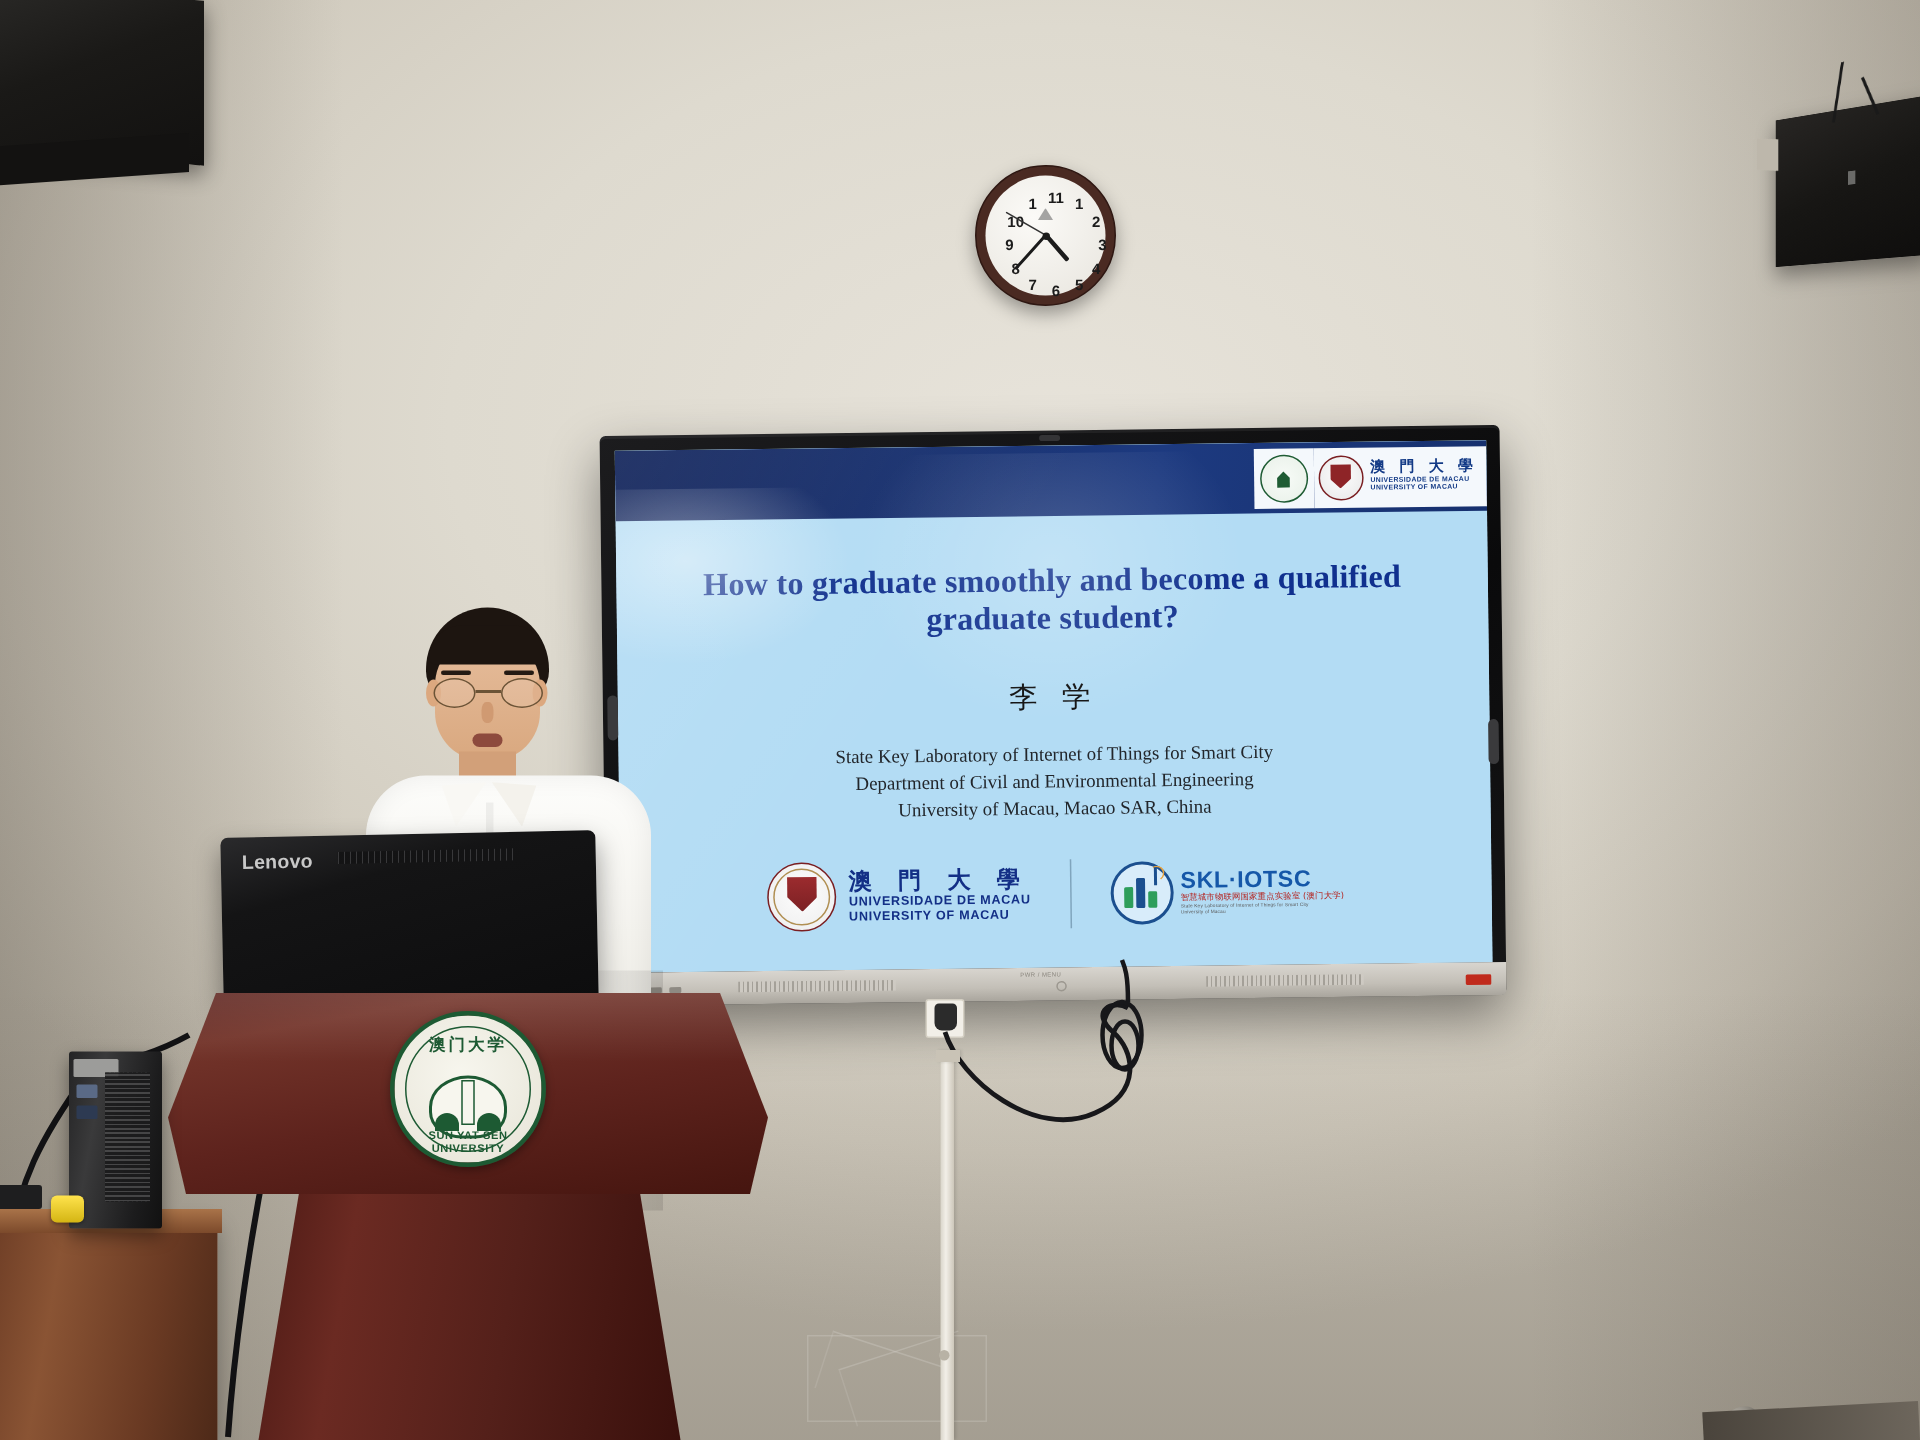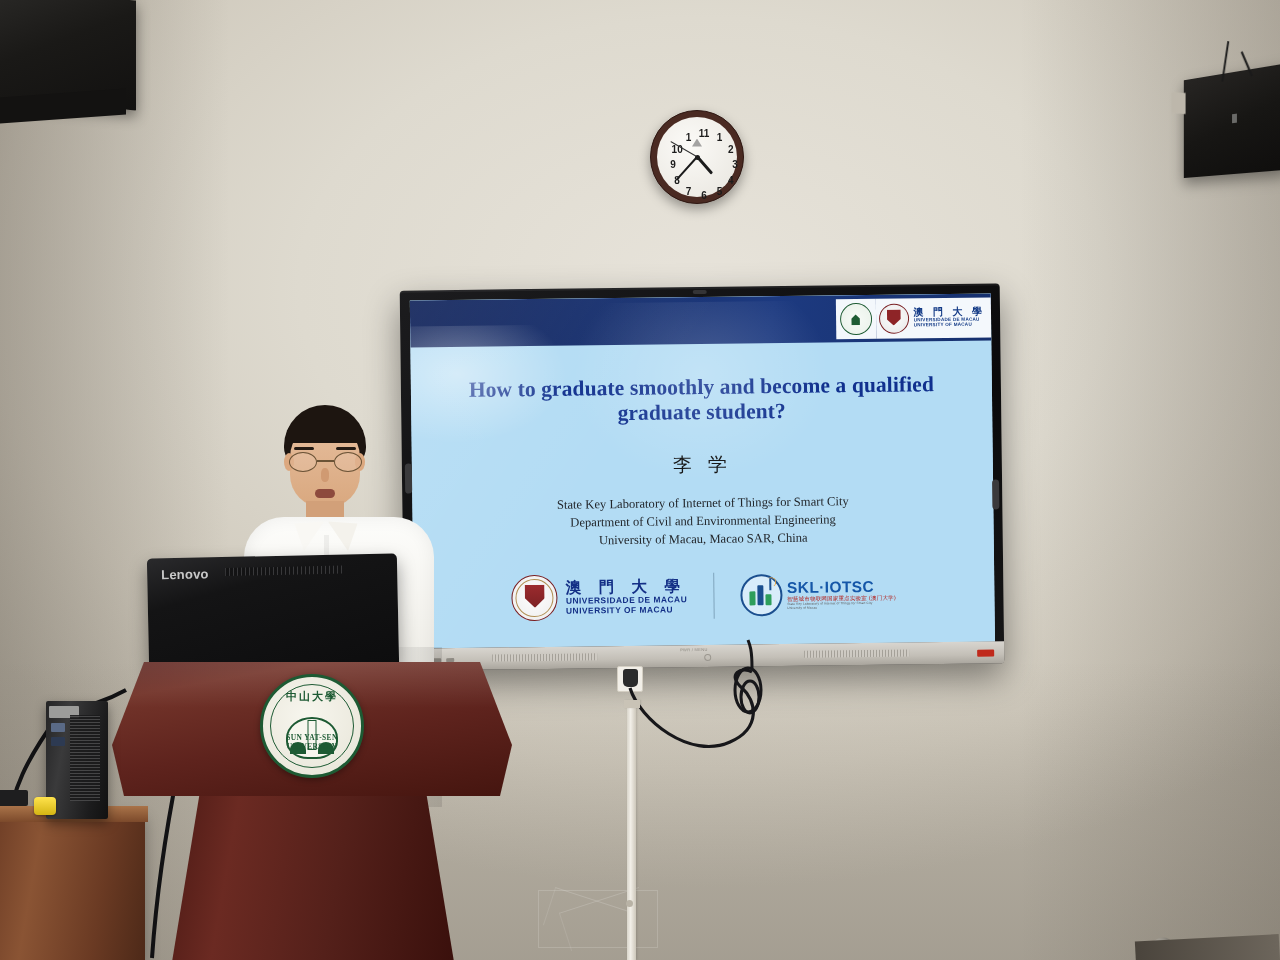--- a/index.html
+++ b/index.html
@@ -482,22 +482,22 @@
   }
   .emblem-gate .hill-l {
     position:absolute; left:4px; bottom:5px; width:16px; height:12px;
     background:#1d5a33; border-radius:10px 10px 0 0;
   }
   .emblem-gate .hill-r {
     position:absolute; right:4px; bottom:5px; width:16px; height:12px;
     background:#1d5a33; border-radius:10px 10px 0 0;
   }
   .emblem-arc {
-    position:absolute; left:0; right:0; bottom:24px; text-align:center;
-    font-family:Liberation Serif, serif; font-size:7.4px; color:#1d5a33;
+    position:absolute; left:0; right:0; bottom:5px; text-align:center;
+    font-family:Liberation Sans, sans-serif; font-size:7.4px; color:#1d5a33;
     font-weight:700; letter-spacing:.4px;
   }
 
   
   .table {
     position:absolute; left:-10px; top:812px; width:155px; height:148px;
     background:linear-gradient(100deg,#6b3b24 0%,#8a5434 30%,#6a3a23 70%,#4d2918 100%);
     box-shadow:0 6px 14px rgba(0,0,0,.3);
   }
   .table-top {
@@ -741,21 +741,21 @@
       <div class="laptop-vent"></div>
     </div>
   </div>
 
   <div class="podium">
     <div class="podium-body"></div>
     <div class="podium-top">
       <div class="podium-top-hl"></div>
       <div class="podium-emblem">
         <div class="emblem-ring"></div>
-        <div class="emblem-cn">中山大學</div>
+        <div class="emblem-cn">澳门大学</div>
         <div class="emblem-gate">
           <div class="cloud"></div>
           <div class="hill-l"></div>
           <div class="hill-r"></div>
           <div class="tower"></div>
         </div>
         <div class="emblem-arc">SUN YAT-SEN UNIVERSITY</div>
       </div>
     </div>
   </div>

